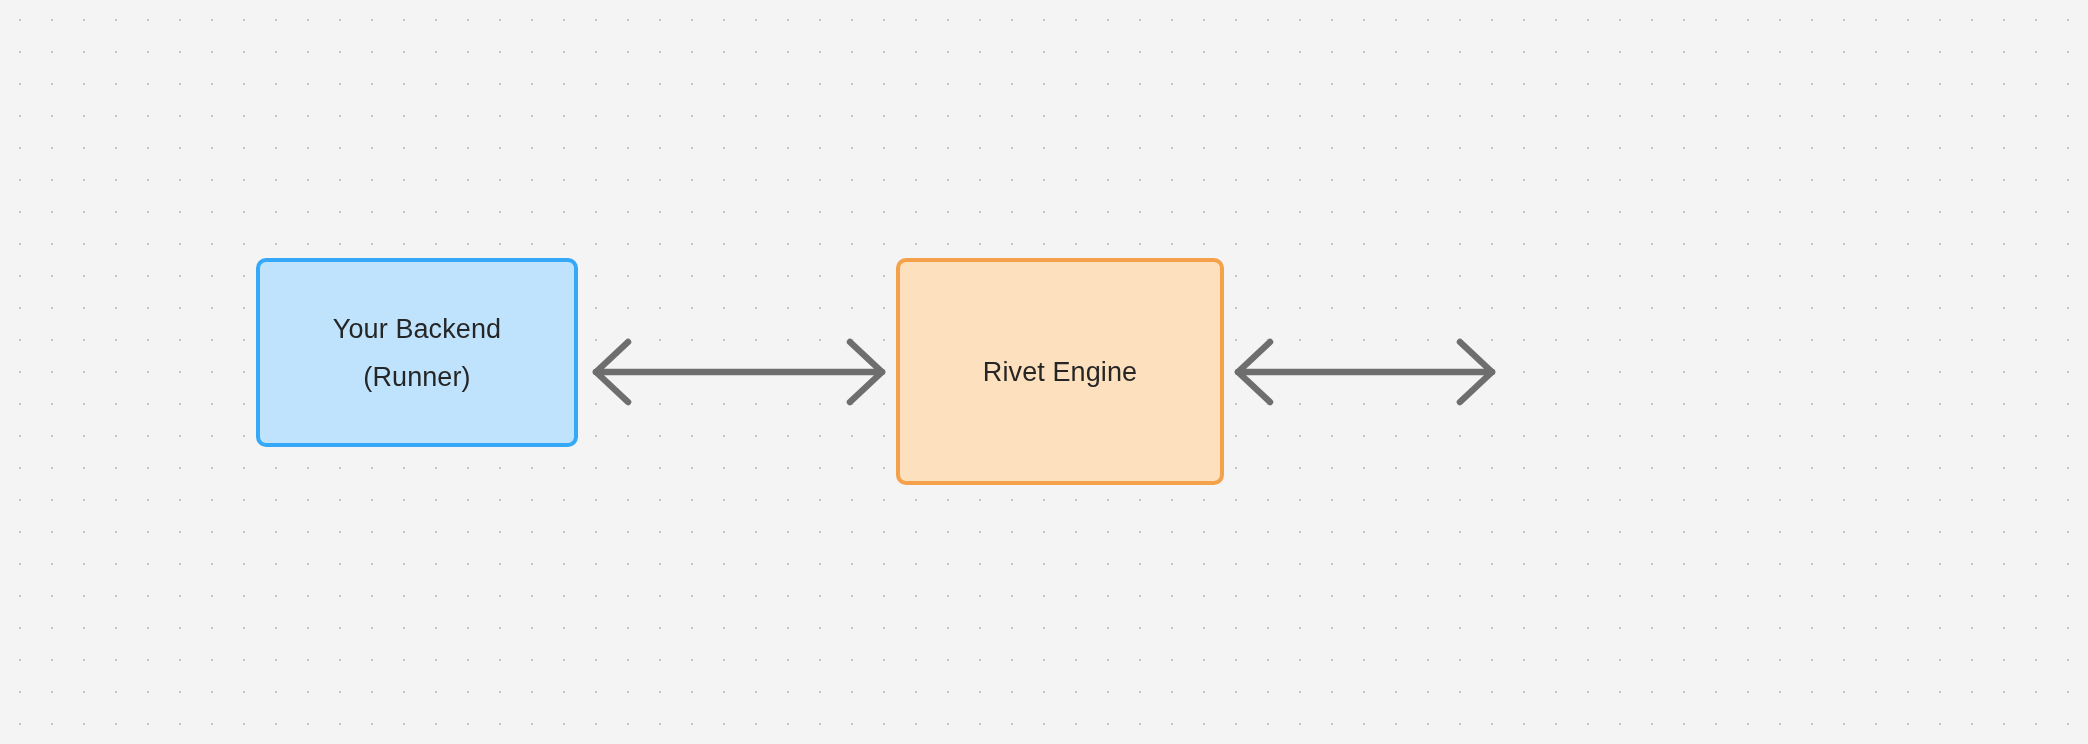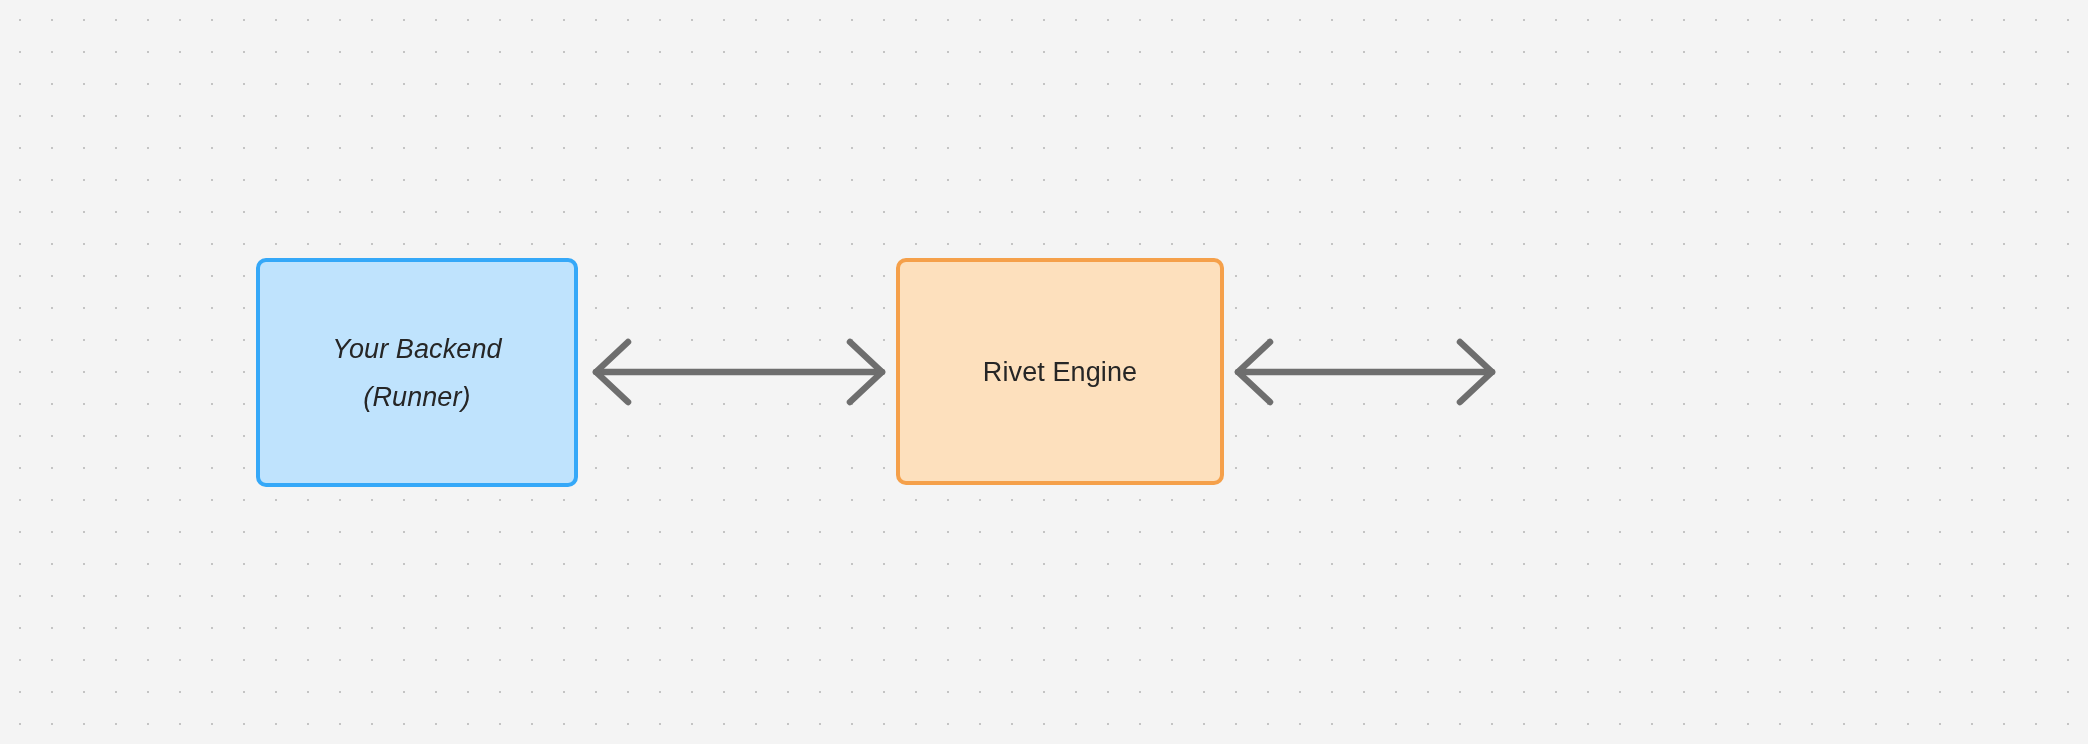--- a/index.html
+++ b/index.html
@@ -45,24 +45,23 @@
   .node-label {
     display: block;
     width: 100%;
   }
 
   
   #node-backend {
     left: 256px;
     top: 258px;
     width: 322px;
-    height: 229px;
+    height: 189px;
     background-color: #bfe3fd;
     border-color: #35a8f8;
-    font-style: italic;
   }
 
   
   #node-engine {
     left: 896px;
     top: 258px;
     width: 328px;
     height: 227px;
     background-color: #fde0bd;
     border-color: #f5a04a;

